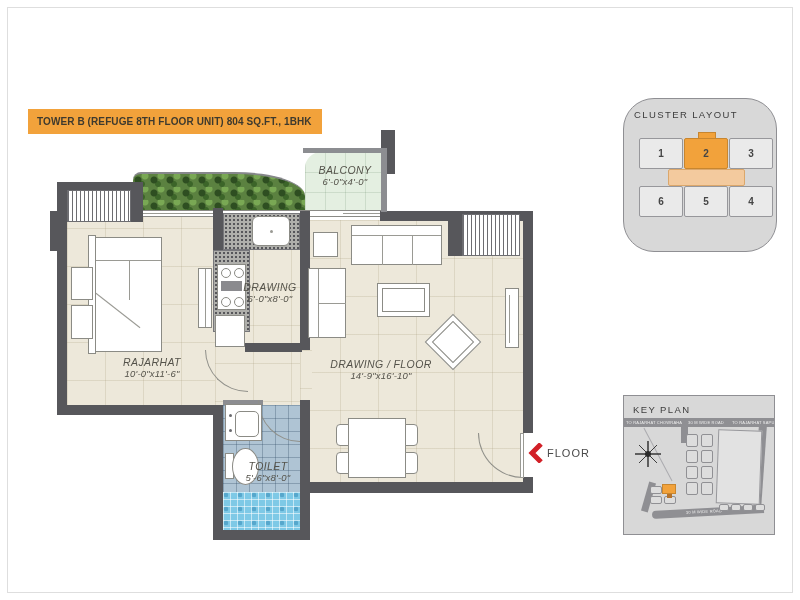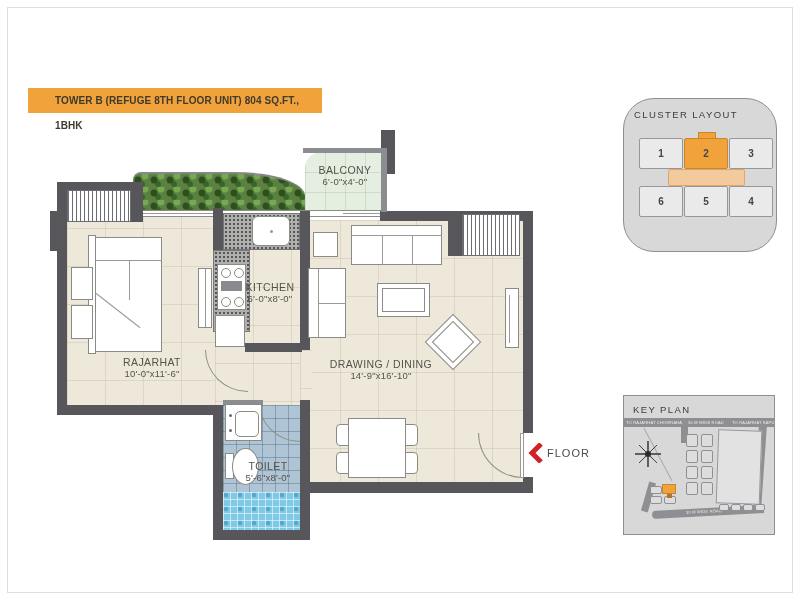--- a/index.html
+++ b/index.html
@@ -1,22 +1,22 @@
 <!DOCTYPE html>
 <html><head>
 <meta charset="utf-8">
 <style>
   html,body{margin:0;padding:0;background:#fff;}
   #stage{position:relative;width:800px;height:600px;background:#ffffff;overflow:hidden;
          font-family:"Liberation Sans", sans-serif;}
   .frame{position:absolute;left:7px;top:7px;right:7px;bottom:7px;border:1px solid #dedede;}
 
   
-  .titlebar{position:absolute;left:28px;top:88px;width:294px;height:25px;background:#F2A23B;
-            color:#3E3A2E;font-weight:bold;font-size:10px;line-height:25px;padding-left:27px;
+  .titlebar{position:absolute;left:28px;top:109px;width:294px;height:25px;background:#F2A23B;
+            color:#3E3A2E;font-weight:bold;font-size:10px;line-height:25px;padding-left:9px;
             box-sizing:border-box;letter-spacing:.1px;}
 
   
   .wall{position:absolute;background:#57575B;}
   .wall-md{position:absolute;background:#8C8D91;}
   .floor{position:absolute;background-color:#EDE8DA;
          background-image:linear-gradient(rgba(170,160,130,.25) 1px,transparent 1px),
                           linear-gradient(90deg,rgba(170,160,130,.25) 1px,transparent 1px);
          background-size:38px 38px;}
   .balcony-floor{position:absolute;background-color:#E4EFE1;
@@ -41,21 +41,21 @@
                           radial-gradient(circle at 9px 10px,#3C6529 2.5px,transparent 3.5px);
          background-size:16px 13px;border-top:2px solid #86878B;
          border-top-right-radius:70px 24px;border-top-left-radius:8px;}
   .hatch{position:absolute;background:repeating-linear-gradient(90deg,#6d6d71 0 1px,#ffffff 1px 4px);
          border:1px solid #6d6d71;box-sizing:border-box;}
   .glass{position:absolute;background:#fff;border-top:1px solid #8a8a86;border-bottom:1px solid #8a8a86;box-sizing:border-box;}
   .furn{position:absolute;background:#ffffff;border:1px solid #8B8B85;box-sizing:border-box;}
   .line{position:absolute;background:#9a9a94;}
   .arc{position:absolute;border:1px solid #8f8f89;border-top:none;border-right:none;
        border-bottom-left-radius:100% 100%;box-sizing:border-box;}
-  .room-label{position:absolute;text-align:center;color:#54524A;}
+  .room-label{position:absolute;text-align:center;color:#54524A;font-style:italic;}
   .room-label .nm{font-size:10.5px;letter-spacing:.4px;}
   .room-label .dm{font-size:9.5px;letter-spacing:.2px;}
 
   
   .entry-wrap{position:absolute;left:528px;top:443px;display:flex;align-items:center;}
   .entry-text{font-size:11px;color:#3F3F3F;letter-spacing:1px;margin-left:4px;color:#4a4a4a;}
 
   
   .panel{position:absolute;background:#D8D8D8;border:1px solid #8F8F93;box-sizing:border-box;}
   .panel-title{position:absolute;font-size:9.5px;letter-spacing:1.4px;color:#3C3C3C;}
@@ -183,29 +183,29 @@
     <div class="furn" style="left:336px;top:424px;width:13px;height:22px;border-radius:4px 0 0 4px;"></div>
     <div class="furn" style="left:336px;top:452px;width:13px;height:22px;border-radius:4px 0 0 4px;"></div>
     <div class="furn" style="left:405px;top:424px;width:13px;height:22px;border-radius:0 4px 4px 0;"></div>
     <div class="furn" style="left:405px;top:452px;width:13px;height:22px;border-radius:0 4px 4px 0;"></div>
 
     <div class="room-label" style="left:305px;top:164px;width:80px;">
       <div class="nm">BALCONY</div>
       <div class="dm">6'-0"x4'-0"</div>
     </div>
     <div class="room-label" style="left:238px;top:281px;width:64px;">
-      <div class="nm">KITCHEN</div>
+      <div class="nm">DRAWING</div>
       <div class="dm">6'-0"x8'-0"</div>
     </div>
     <div class="room-label" style="left:92px;top:356px;width:120px;">
       <div class="nm">RAJARHAT</div>
       <div class="dm">10'-0"x11'-6"</div>
     </div>
     <div class="room-label" style="left:316px;top:358px;width:130px;">
-      <div class="nm">DRAWING / DINING</div>
+      <div class="nm">DRAWING / FLOOR</div>
       <div class="dm">14'-9"x16'-10"</div>
     </div>
     <div class="room-label" style="left:232px;top:460px;width:72px;">
       <div class="nm">TOILET</div>
       <div class="dm">5'-6"x8'-0"</div>
     </div>
 
     <div class="entry-wrap">
       <svg width="15" height="20" viewBox="0 0 15 20">
         <path d="M13 1 L4 10 L13 19" stroke="#D22027" stroke-width="5" fill="none"></path>

